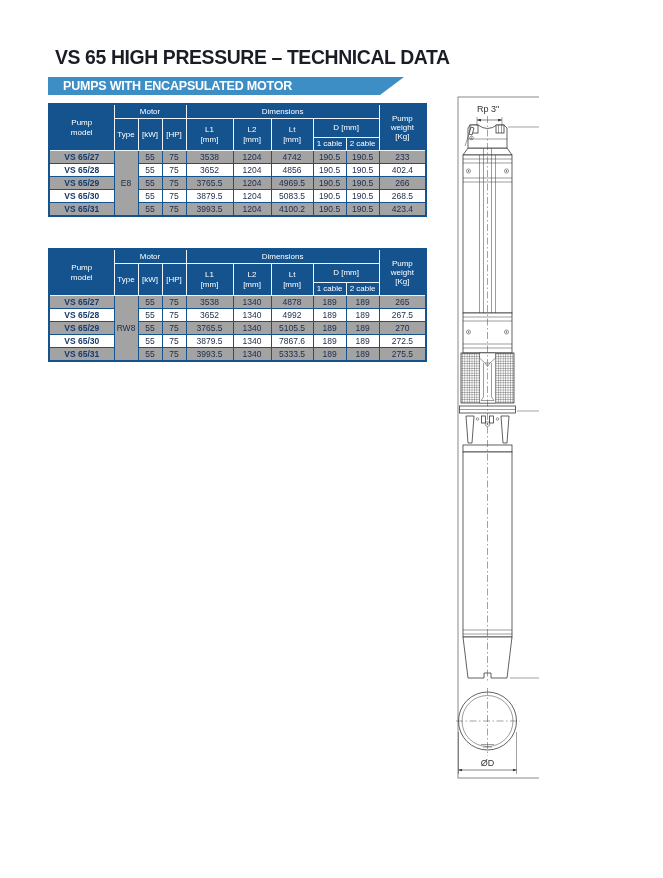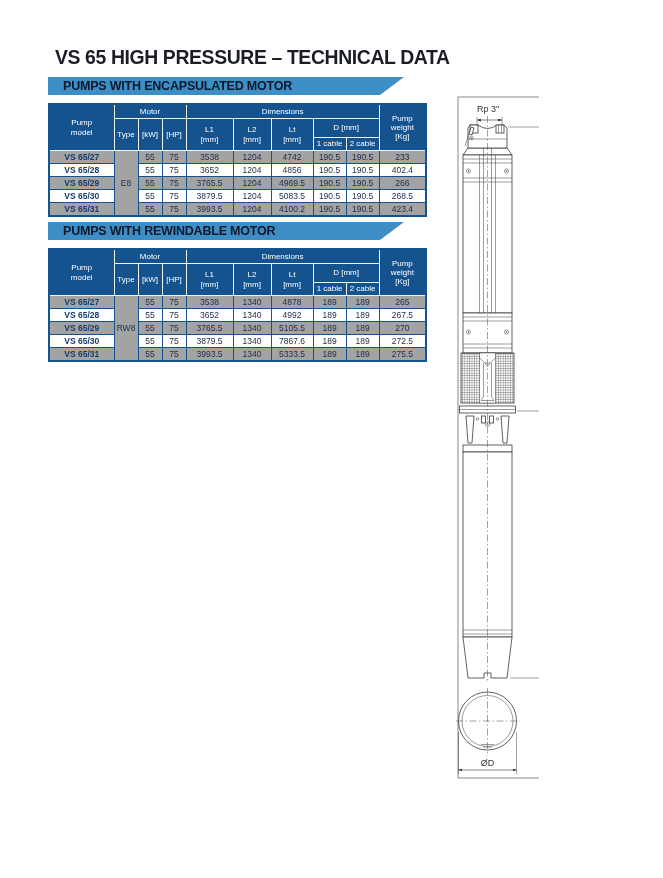--- a/index.html
+++ b/index.html
@@ -1,21 +1,21 @@
 <!DOCTYPE html>
 <html><head>
 <meta charset="utf-8">
 <style>
   html,body{margin:0;padding:0;background:#fff;}
   #canvas{position:relative;width:539px;height:878px;background:#ffffff;overflow:hidden;
           font-family:"Liberation Sans",sans-serif;}
   .title{position:absolute;left:55px;top:46px;font-size:20px;font-weight:700;
          letter-spacing:-0.4px;color:#1a1d26;transform:scaleX(.97);transform-origin:left;}
   .banner{position:absolute;left:48px;width:341px;height:18px;background:#3e8ec6;
-          color:#0f172a;font-size:12.5px;font-weight:700;line-height:18px;padding-left:15px;
+          color:#ffffff;font-size:12.5px;font-weight:700;line-height:18px;padding-left:15px;
           letter-spacing:-0.2px;
           clip-path:polygon(0 0,100% 0,calc(100% - 24px) 100%,0 100%);}
   .banner.b1{top:77px;} .banner.b2{top:222px;}
   .tblwrap{position:absolute;left:48px;}
   .tblwrap.t1{top:103px;} .tblwrap.t2{top:248px;}
   table{width:377px;table-layout:fixed;border-collapse:collapse;border:2px solid #15538f;}
   th{background:#15538f;color:#fff;font-size:8px;font-weight:400;text-align:center;
      vertical-align:middle;border:1px solid #eef4fa;padding:0;line-height:1.15;white-space:pre-line;}
   tr.hr1 th{height:13px;} tr.hr2 th{height:18px;} tr.hr3 th{height:12px;margin-top:25px;}
   td{font-size:8.5px;color:#1c2b4a;text-align:center;vertical-align:middle;
@@ -133,21 +133,20 @@
             <td>1204</td>
             <td>4100.2</td>
             <td>190.5</td>
             <td>190.5</td>
             <td>423.4</td>
           </tr>
         </tbody>
     </table>
   </div>
 
-  <div class="banner b2">PUMPS WITH REWINDABLE MOTOR</div>
   <div class="tblwrap t2">
     <table>
       <colgroup>
         <col style="width:65px">
           <col style="width:24px">
           <col style="width:24px">
           <col style="width:24px">
         <col style="width:47px">
           <col style="width:38px">
           <col style="width:42px">

